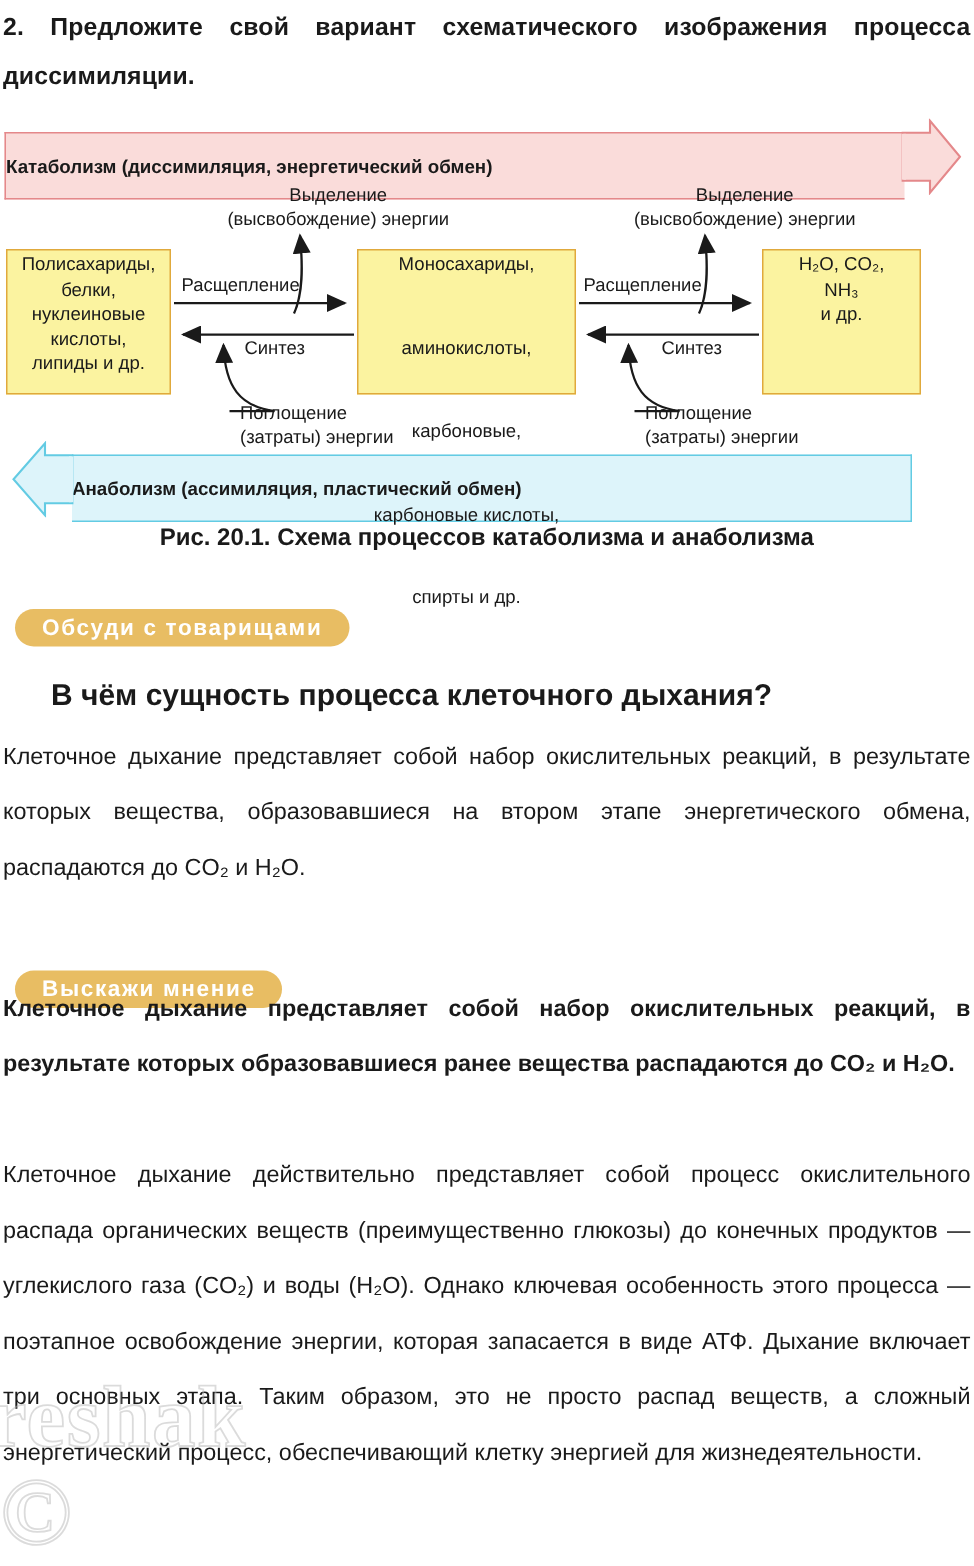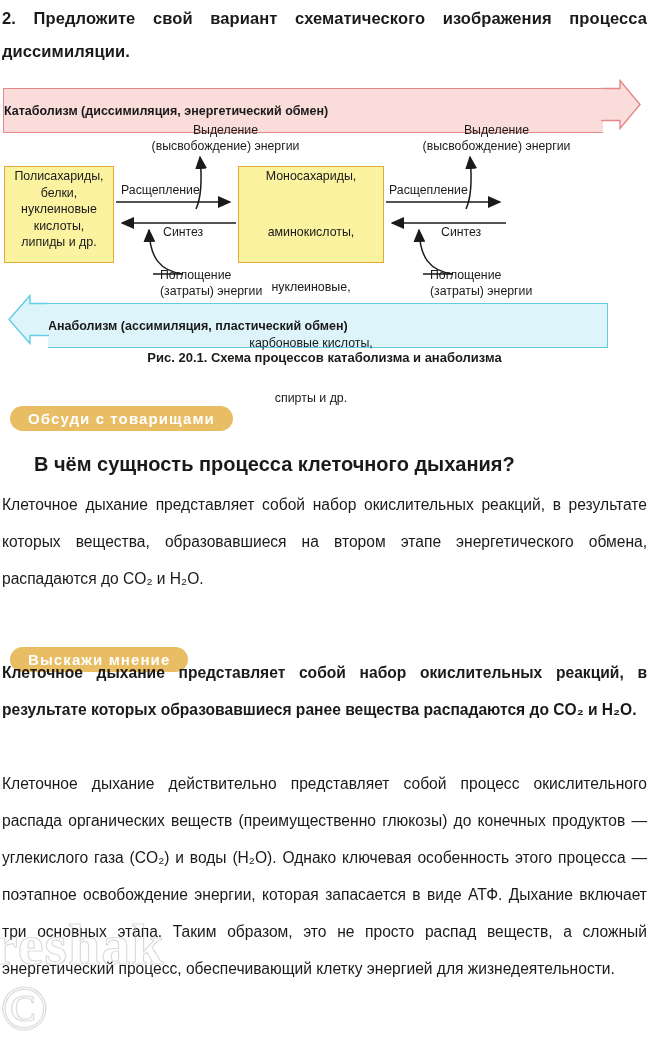--- a/index.html
+++ b/index.html
@@ -130,21 +130,21 @@
   #label-absorb-1  { left: 160px; top: 190px; width: 190px; text-align: left; }
   #label-absorb-2  { left: 430px; top: 190px; width: 190px; text-align: left; }
 
   
   #figure-caption {
     position: absolute;
     left: 0;
     top: 272px;
     width: 649px;
     text-align: center;
-    font-size: 13px;
+    font-size: 16px;
     font-weight: bold;
     color: #1a1a1a;
   }
 
   
   .pill {
     position: absolute;
     height: 25px;
     background: #e8bd63;
     border-radius: 13px;
@@ -274,25 +274,30 @@
     <span>Полисахариды,</span>
     <span>белки,</span>
     <span>нуклеиновые</span>
     <span>кислоты,</span>
     <span>липиды и др.</span>
   </div>
 
   <div class="subst-box" id="box-monosaccharides">
     <span>Моносахариды,</span>
     <span>аминокислоты,</span>
-    <span>нуклеиновые,</span>
+    <span>карбоновые,</span>
     <span>карбоновые кислоты,</span>
     <span>спирты и др.</span>
   </div>
 
+  <div class="subst-box" id="box-products">
+    <span>H₂O, CO₂,</span>
+    <span>NH₃</span>
+    <span>и др.</span>
+  </div>
 
   <div class="energy-label" id="label-release-1">
     <div>Выделение</div>
     <div>(высвобождение) энергии</div>
   </div>
   <div class="energy-label" id="label-release-2">
     <div>Выделение</div>
     <div>(высвобождение) энергии</div>
   </div>
 

